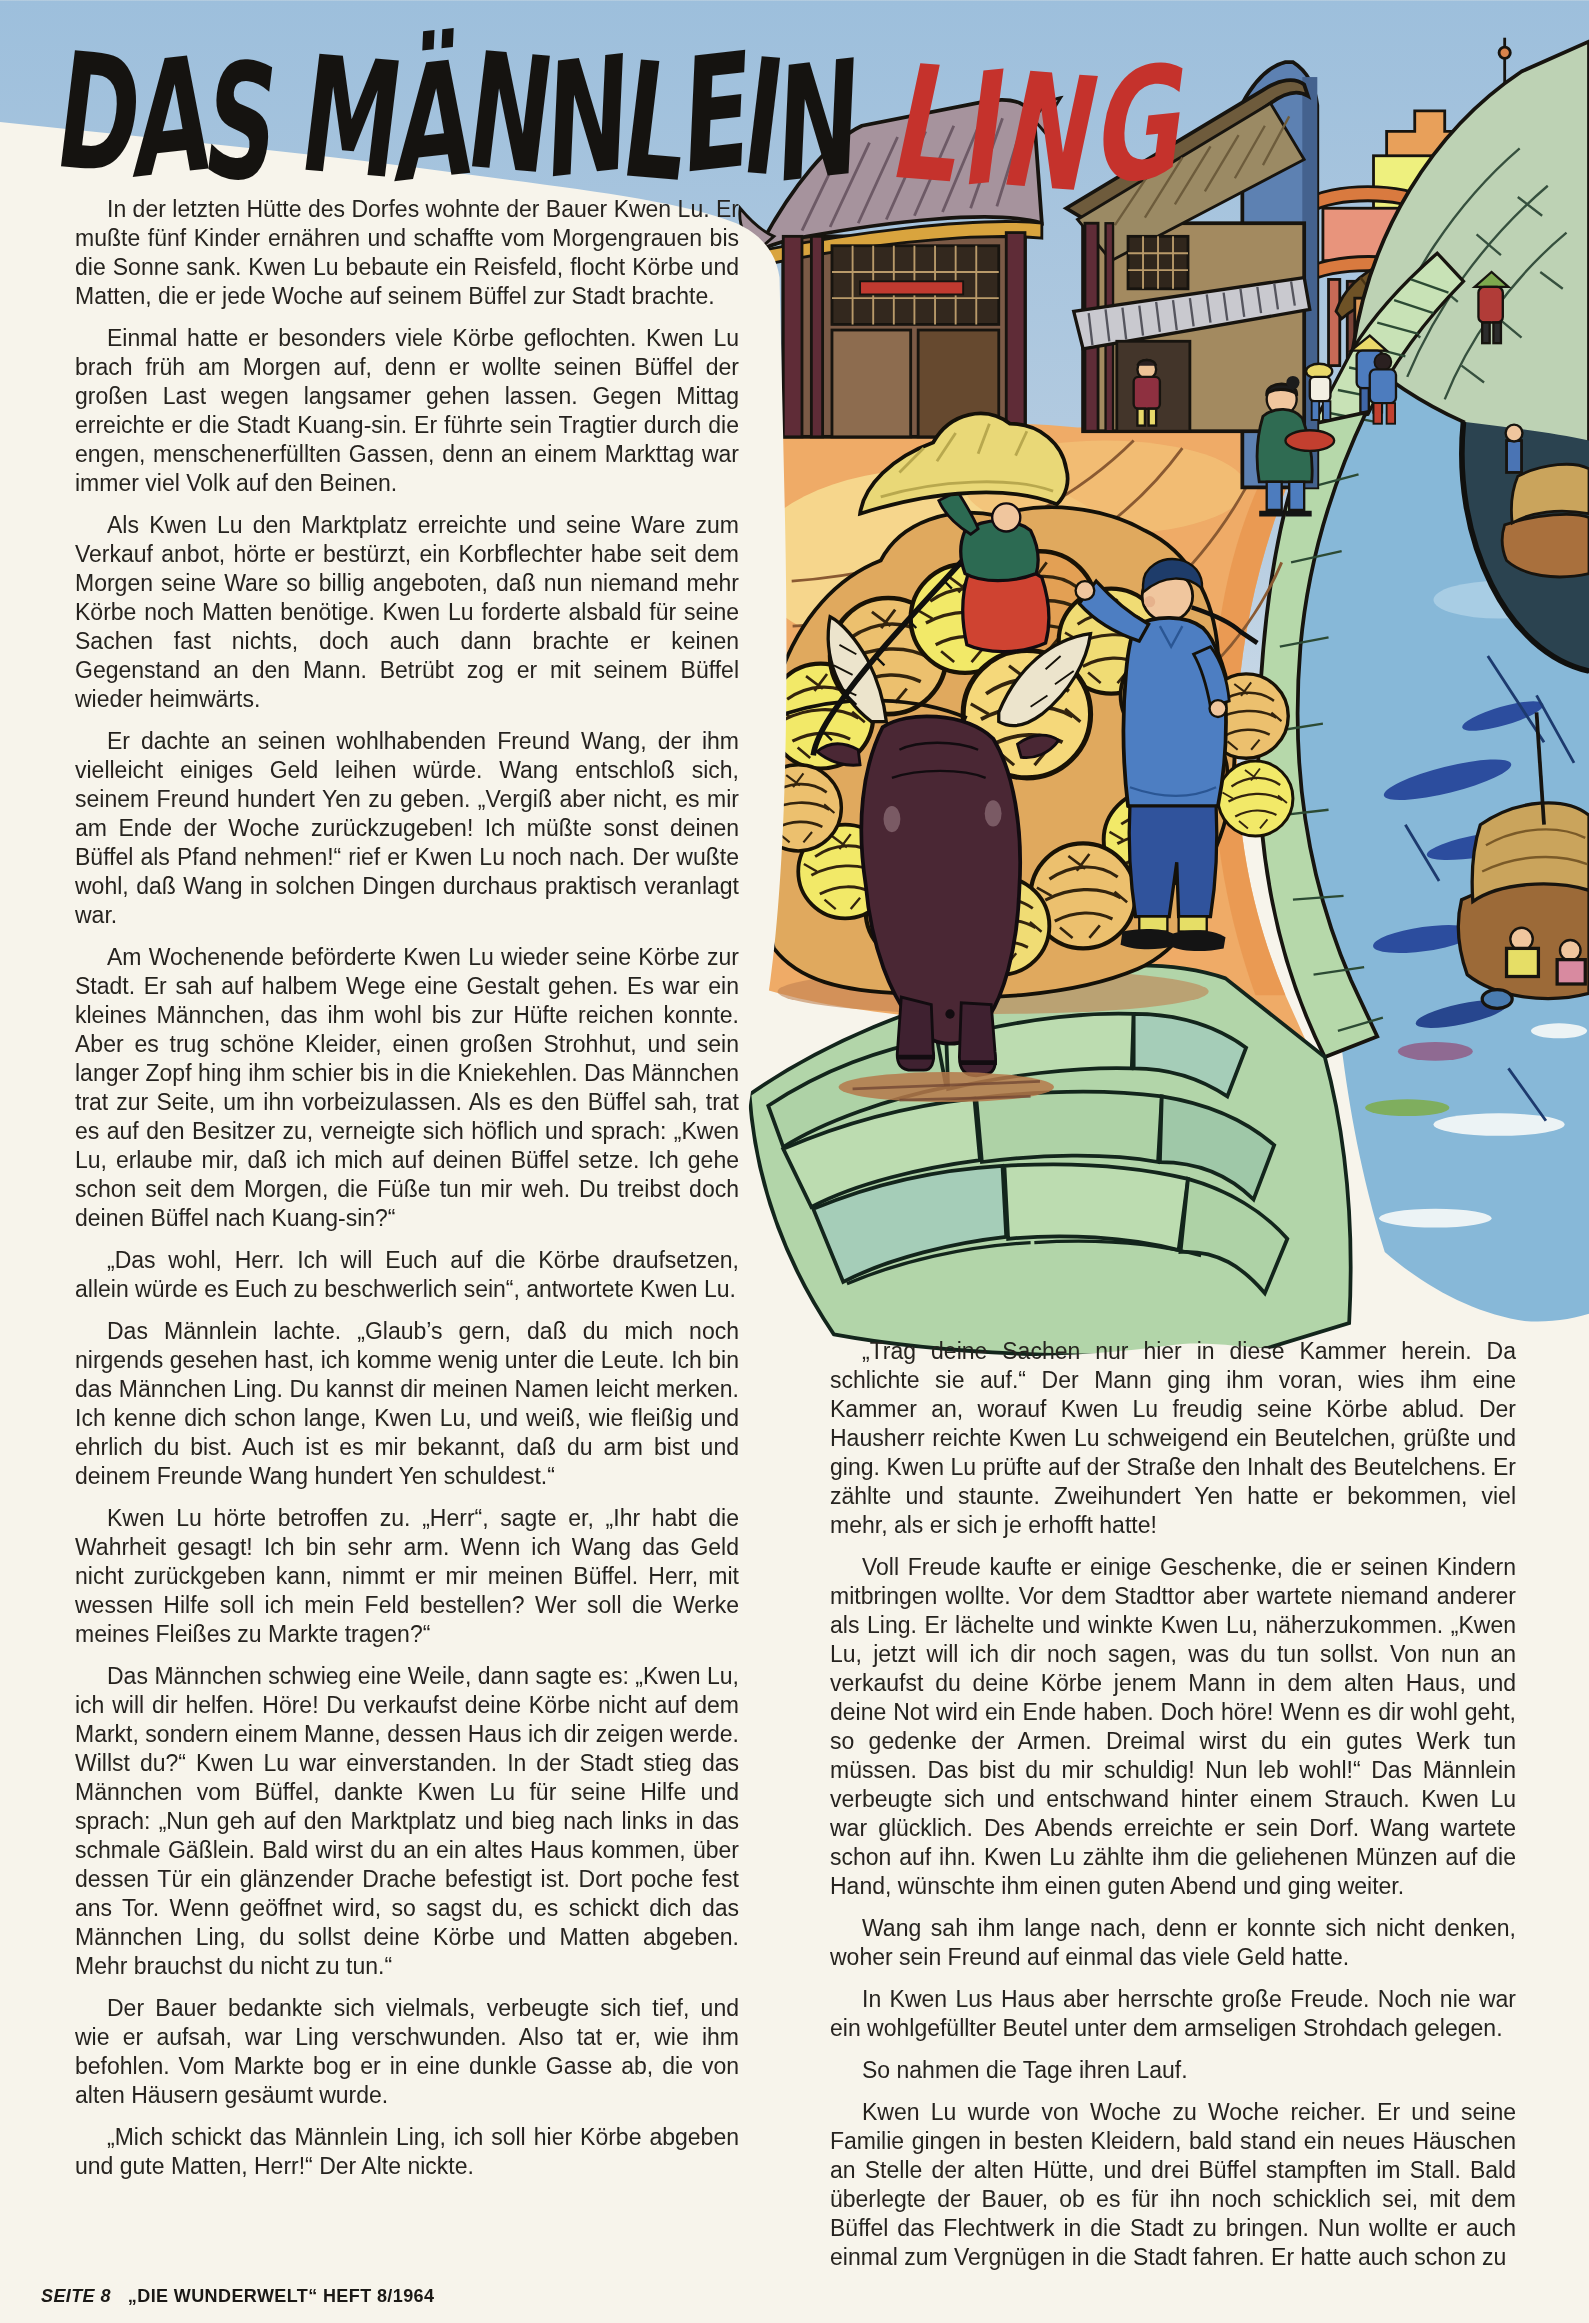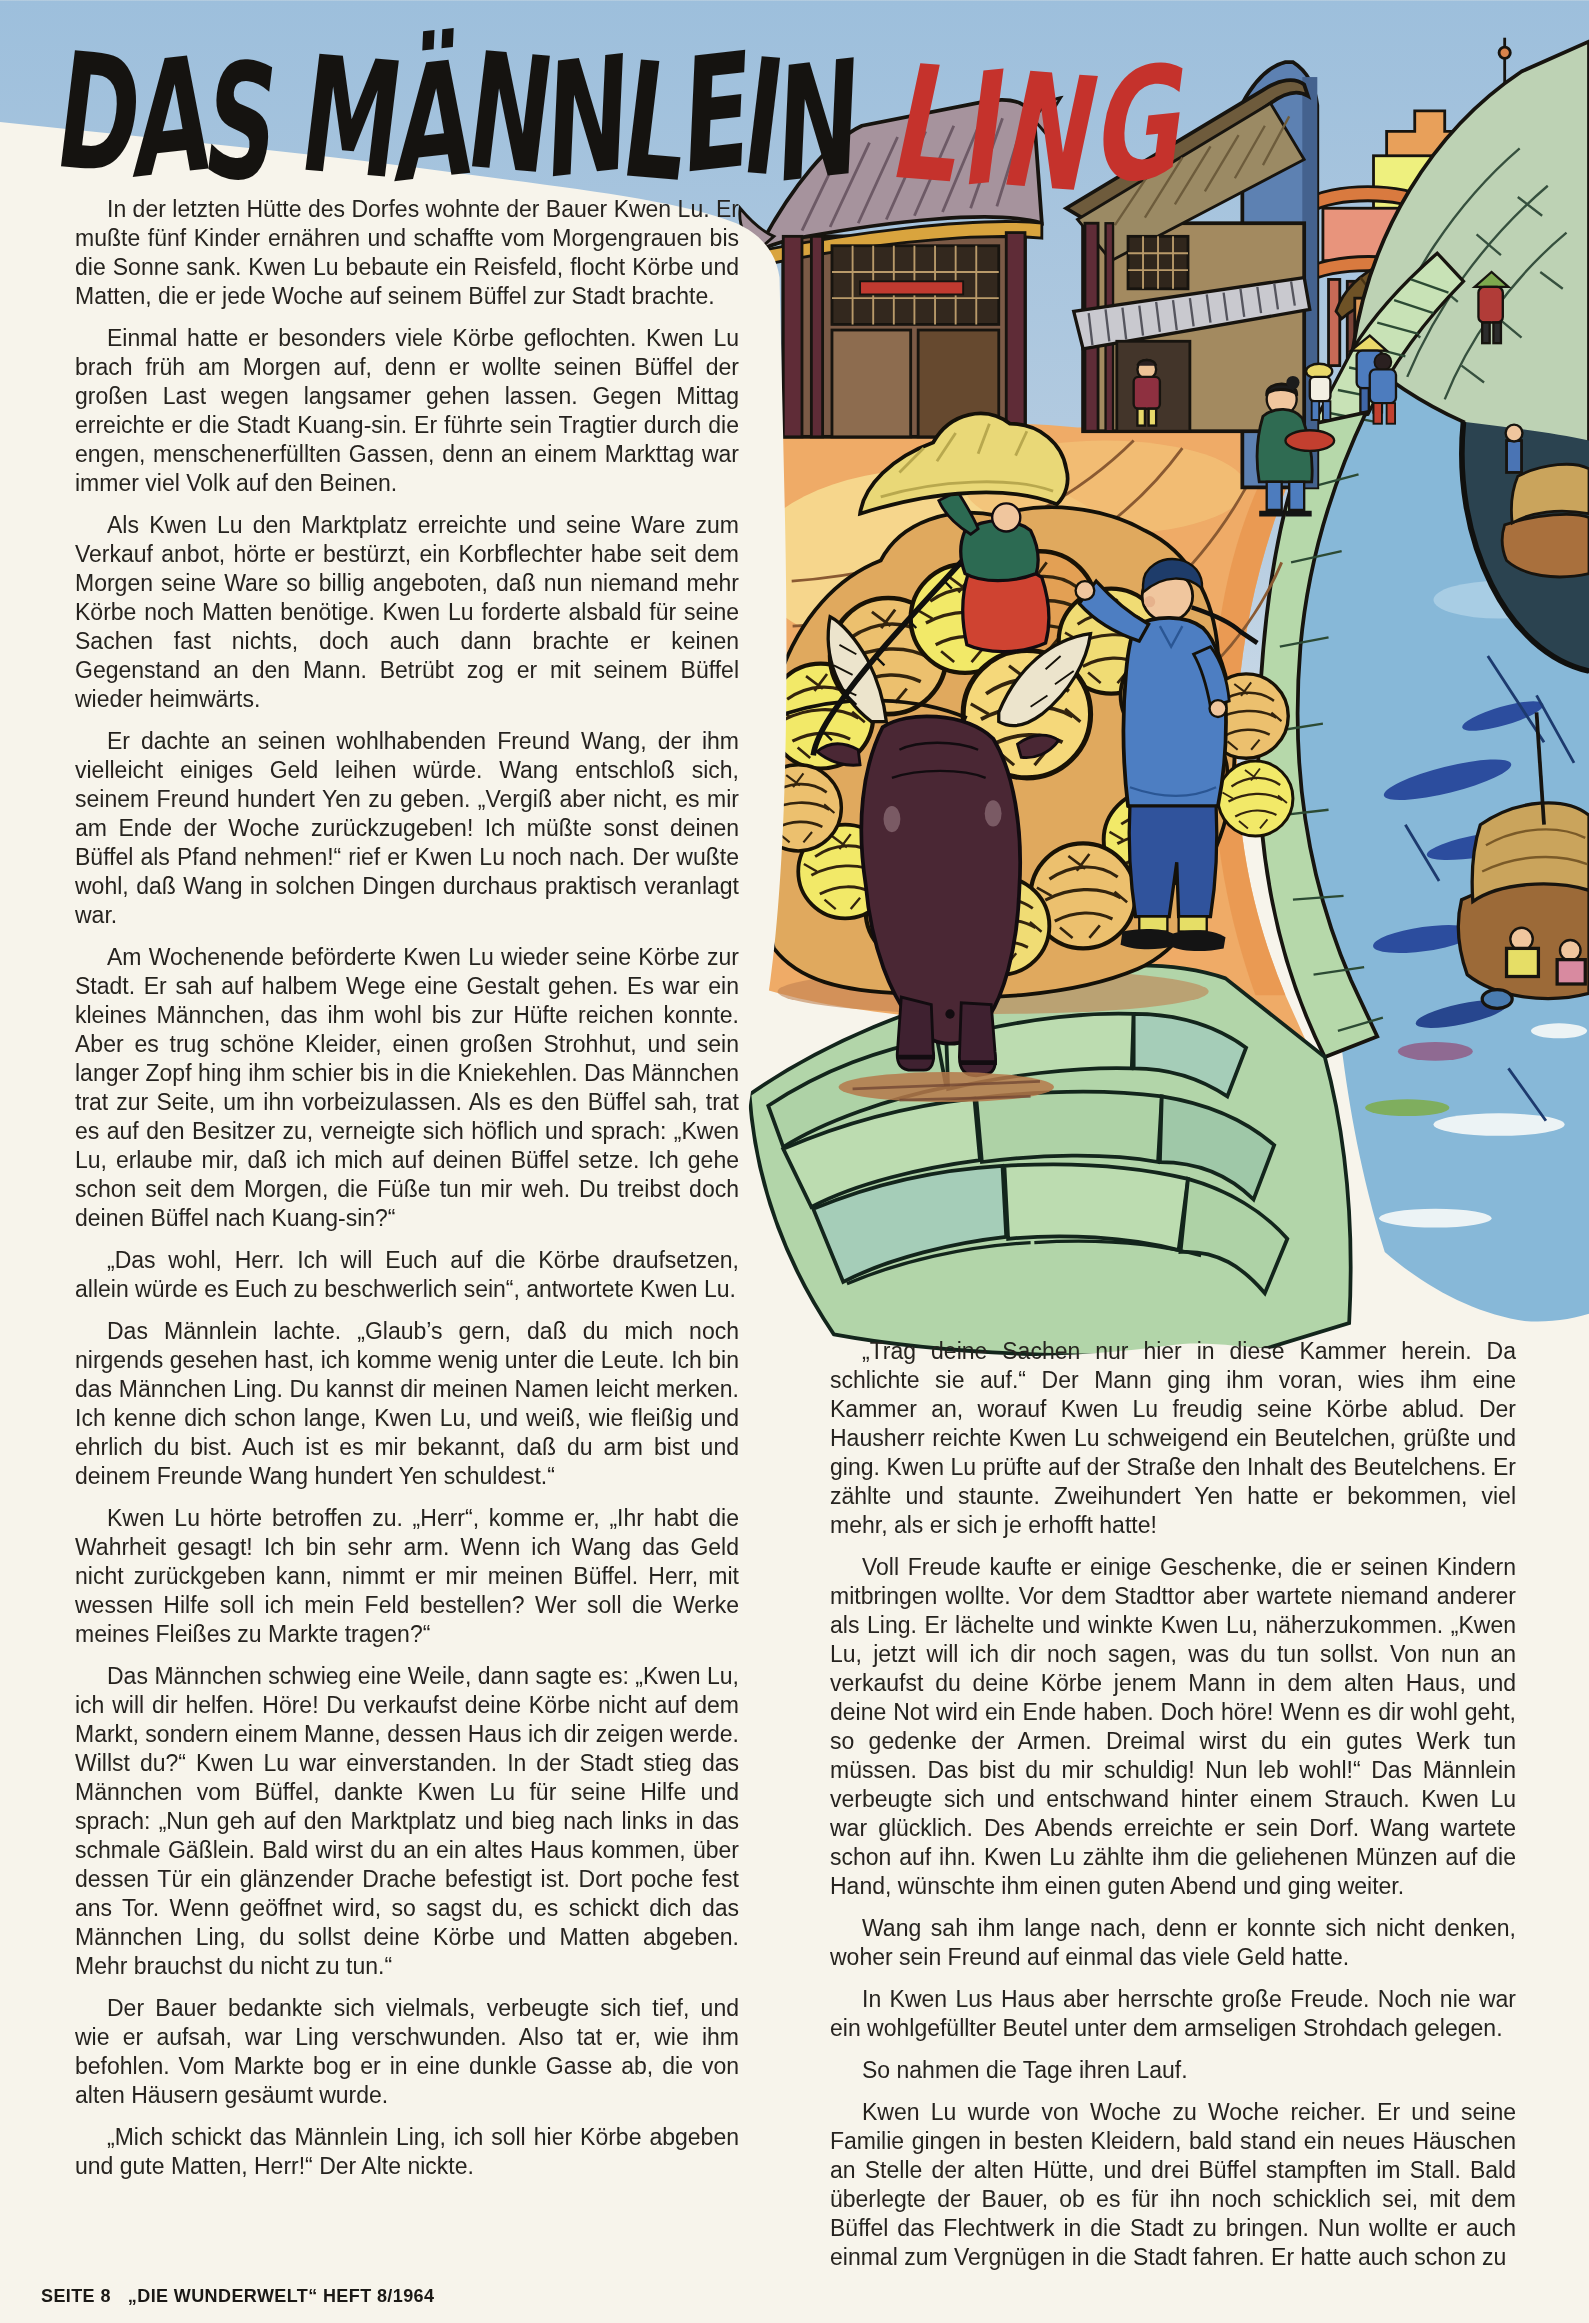--- a/index.html
+++ b/index.html
@@ -28,21 +28,21 @@
   .para {
     margin:13px; text-indent:32px; text-align:justify;
     font-size:23px; line-height:29px;
   }
 
   .footer {
     position:absolute; left:41px; top:2286px; z-index:2;
     font-weight:bold; font-size:18px; color:#1b1916; letter-spacing:0.4px;
     white-space:nowrap;
   }
-  .footer .pageno { margin-right:17px; }
+  .footer .pageno { margin-right:17px;font-style:italic; }
 </style>
 </head>
 <body>
 
 <div class="page" style="background: rgb(247, 244, 235);">
 
   <svg class="illustration" width="1589" height="1359" viewBox="0 0 1696 1450">
     <defs>
       <linearGradient id="sky" x1="0" y1="0" x2="0" y2="1">
         <stop offset="0" stop-color="#9dbfdc"></stop>
@@ -342,21 +342,21 @@
   <div class="title-red" style="color: rgb(197, 50, 44);"><span class="tl" style="transform: rotate(3deg) translateY(-2.8px);">L</span><span class="tl" style="transform: rotate(-4deg) translateY(0.9px);">I</span><span class="tl" style="transform: rotate(3deg) translateY(4.7px);">N</span><span class="tl" style="transform: rotate(-4deg) translateY(-2.8px);">G</span></div>
 
   <div class="col col-left">
       <p class="para">In der letzten Hütte des Dorfes wohnte der Bauer Kwen Lu. Er mußte fünf Kinder ernähren und schaffte vom Morgengrauen bis die Sonne sank. Kwen Lu bebaute ein Reisfeld, flocht Körbe und Matten, die er jede Woche auf seinem Büffel zur Stadt brachte.</p>
       <p class="para">Einmal hatte er besonders viele Körbe geflochten. Kwen Lu brach früh am Morgen auf, denn er wollte seinen Büffel der großen Last wegen langsamer gehen lassen. Gegen Mittag erreichte er die Stadt Kuang-sin. Er führte sein Tragtier durch die engen, menschenerfüllten Gassen, denn an einem Markttag war immer viel Volk auf den Beinen.</p>
       <p class="para">Als Kwen Lu den Marktplatz erreichte und seine Ware zum Verkauf anbot, hörte er bestürzt, ein Korbflechter habe seit dem Morgen seine Ware so billig angeboten, daß nun niemand mehr Körbe noch Matten benötige. Kwen Lu forderte alsbald für seine Sachen fast nichts, doch auch dann brachte er keinen Gegenstand an den Mann. Betrübt zog er mit seinem Büffel wieder heimwärts.</p>
       <p class="para">Er dachte an seinen wohlhabenden Freund Wang, der ihm vielleicht einiges Geld leihen würde. Wang entschloß sich, seinem Freund hundert Yen zu geben. „Vergiß aber nicht, es mir am Ende der Woche zurückzugeben! Ich müßte sonst deinen Büffel als Pfand nehmen!“ rief er Kwen Lu noch nach. Der wußte wohl, daß Wang in solchen Dingen durchaus praktisch veranlagt war.</p>
       <p class="para">Am Wochenende beförderte Kwen Lu wieder seine Körbe zur Stadt. Er sah auf halbem Wege eine Gestalt gehen. Es war ein kleines Männchen, das ihm wohl bis zur Hüfte reichen konnte. Aber es trug schöne Kleider, einen großen Strohhut, und sein langer Zopf hing ihm schier bis in die Kniekehlen. Das Männchen trat zur Seite, um ihn vorbeizulassen. Als es den Büffel sah, trat es auf den Besitzer zu, verneigte sich höflich und sprach: „Kwen Lu, erlaube mir, daß ich mich auf deinen Büffel setze. Ich gehe schon seit dem Morgen, die Füße tun mir weh. Du treibst doch deinen Büffel nach Kuang-sin?“</p>
       <p class="para">„Das wohl, Herr. Ich will Euch auf die Körbe draufsetzen, allein würde es Euch zu beschwerlich sein“, antwortete Kwen Lu.</p>
       <p class="para">Das Männlein lachte. „Glaub’s gern, daß du mich noch nirgends gesehen hast, ich komme wenig unter die Leute. Ich bin das Männchen Ling. Du kannst dir meinen Namen leicht merken. Ich kenne dich schon lange, Kwen Lu, und weiß, wie fleißig und ehrlich du bist. Auch ist es mir bekannt, daß du arm bist und deinem Freunde Wang hundert Yen schuldest.“</p>
-      <p class="para">Kwen Lu hörte betroffen zu. „Herr“, komme er, „Ihr habt die Wahrheit gesagt! Ich bin sehr arm. Wenn ich Wang das Geld nicht zurückgeben kann, nimmt er mir meinen Büffel. Herr, mit wessen Hilfe soll ich mein Feld bestellen? Wer soll die Werke meines Fleißes zu Markte tragen?“</p>
+      <p class="para">Kwen Lu hörte betroffen zu. „Herr“, sagte er, „Ihr habt die Wahrheit gesagt! Ich bin sehr arm. Wenn ich Wang das Geld nicht zurückgeben kann, nimmt er mir meinen Büffel. Herr, mit wessen Hilfe soll ich mein Feld bestellen? Wer soll die Werke meines Fleißes zu Markte tragen?“</p>
       <p class="para">Das Männchen schwieg eine Weile, dann sagte es: „Kwen Lu, ich will dir helfen. Höre! Du verkaufst deine Körbe nicht auf dem Markt, sondern einem Manne, dessen Haus ich dir zeigen werde. Willst du?“ Kwen Lu war einverstanden. In der Stadt stieg das Männchen vom Büffel, dankte Kwen Lu für seine Hilfe und sprach: „Nun geh auf den Marktplatz und bieg nach links in das schmale Gäßlein. Bald wirst du an ein altes Haus kommen, über dessen Tür ein glänzender Drache befestigt ist. Dort poche fest ans Tor. Wenn geöffnet wird, so sagst du, es schickt dich das Männchen Ling, du sollst deine Körbe und Matten abgeben. Mehr brauchst du nicht zu tun.“</p>
       <p class="para">Der Bauer bedankte sich vielmals, verbeugte sich tief, und wie er aufsah, war Ling verschwunden. Also tat er, wie ihm befohlen. Vom Markte bog er in eine dunkle Gasse ab, die von alten Häusern gesäumt wurde.</p>
       <p class="para">„Mich schickt das Männlein Ling, ich soll hier Körbe abgeben und gute Matten, Herr!“ Der Alte nickte.</p>
     </div>
 
   <div class="col col-right">
       <p class="para">„Trag deine Sachen nur hier in diese Kammer herein. Da schlichte sie auf.“ Der Mann ging ihm voran, wies ihm eine Kammer an, worauf Kwen Lu freudig seine Körbe ablud. Der Hausherr reichte Kwen Lu schweigend ein Beutelchen, grüßte und ging. Kwen Lu prüfte auf der Straße den Inhalt des Beutelchens. Er zählte und staunte. Zweihundert Yen hatte er bekommen, viel mehr, als er sich je erhofft hatte!</p>
       <p class="para">Voll Freude kaufte er einige Geschenke, die er seinen Kindern mitbringen wollte. Vor dem Stadttor aber wartete niemand anderer als Ling. Er lächelte und winkte Kwen Lu, näherzukommen. „Kwen Lu, jetzt will ich dir noch sagen, was du tun sollst. Von nun an verkaufst du deine Körbe jenem Mann in dem alten Haus, und deine Not wird ein Ende haben. Doch höre! Wenn es dir wohl geht, so gedenke der Armen. Dreimal wirst du ein gutes Werk tun müssen. Das bist du mir schuldig! Nun leb wohl!“ Das Männlein verbeugte sich und entschwand hinter einem Strauch. Kwen Lu war glücklich. Des Abends erreichte er sein Dorf. Wang wartete schon auf ihn. Kwen Lu zählte ihm die geliehenen Münzen auf die Hand, wünschte ihm einen guten Abend und ging weiter.</p>
       <p class="para">Wang sah ihm lange nach, denn er konnte sich nicht denken, woher sein Freund auf einmal das viele Geld hatte.</p>
       <p class="para">In Kwen Lus Haus aber herrschte große Freude. Noch nie war ein wohlgefüllter Beutel unter dem armseligen Strohdach gelegen.</p>

